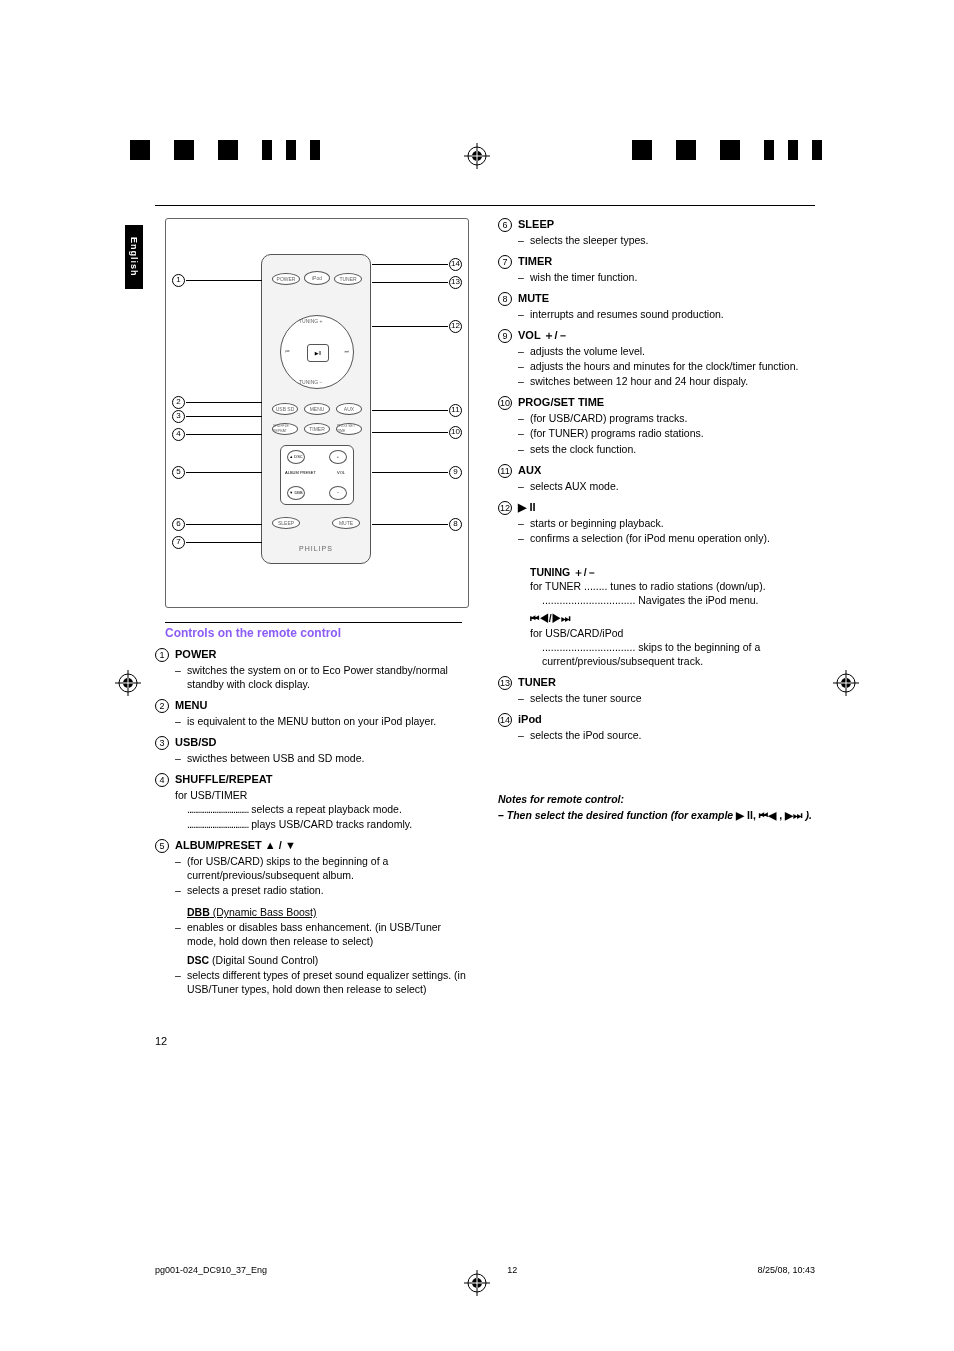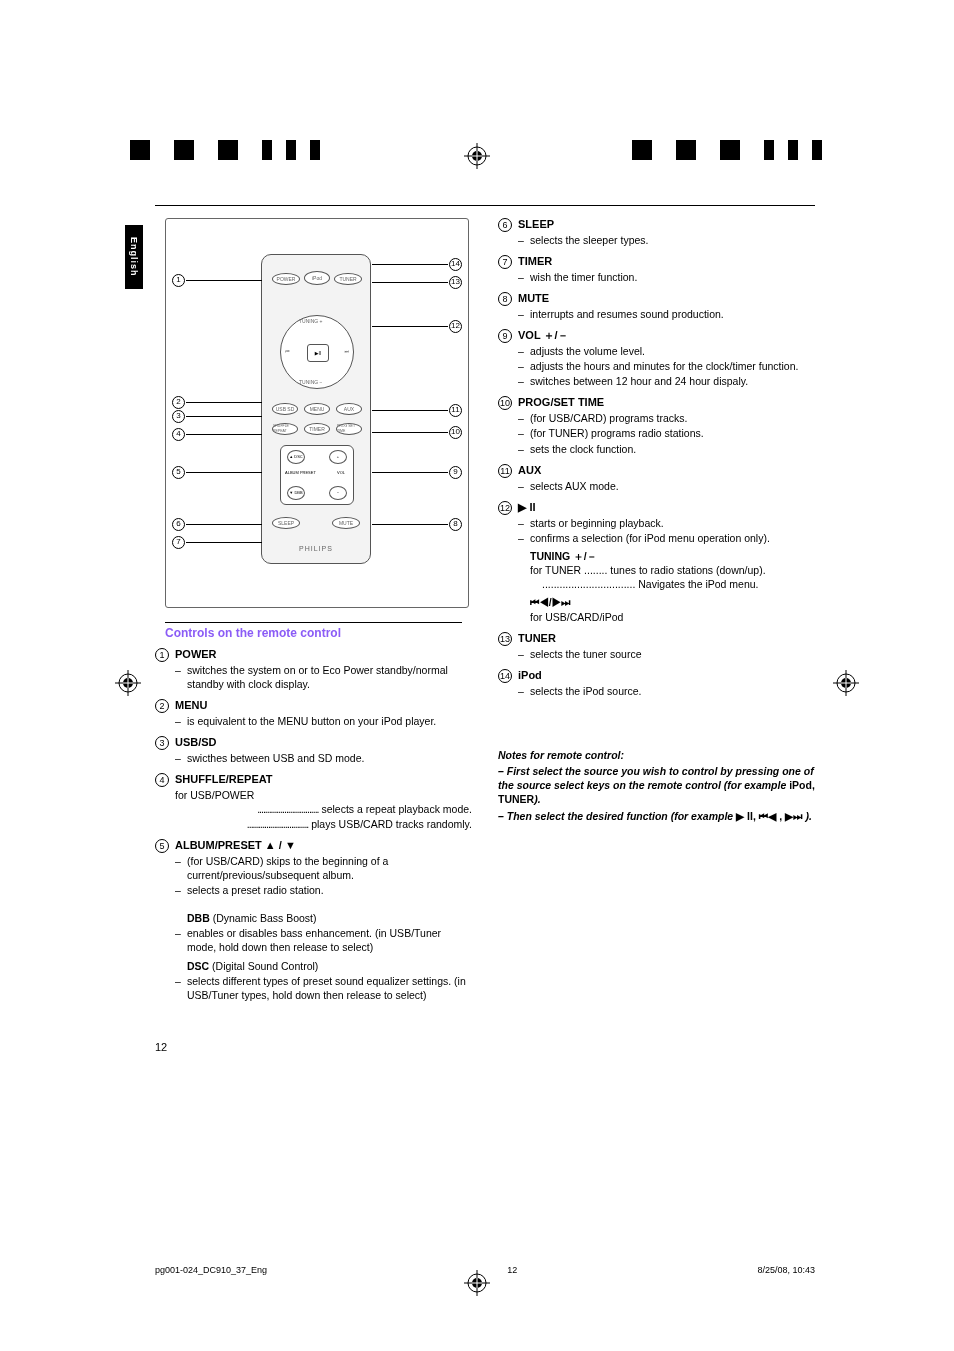--- a/index.html
+++ b/index.html
@@ -115,21 +115,21 @@
     display:inline-flex; width:14px; height:14px; min-width:14px;
     border:1px solid #000; border-radius:50%;
     align-items:center; justify-content:center;
     font-size:9px; margin-right:6px; margin-top:1px;
   }
   .item .body { flex:1; }
   .item .name { font-weight:bold; font-size:11px; }
   .desc { display:flex; margin-top:1px; }
   .desc .dash { width:12px; text-align:left; }
   .desc .txt { flex:1; }
-  .sub { margin-left: 12px; text-align: right; }
+  .sub { margin-left: 12px; }
   .sub .dots { letter-spacing: -1px; }
   .boldline { font-weight:bold; }
 
   .notes { font-style: italic; margin-top: 50px; font-size:10.5px; }
   .notes .hd { font-weight:bold; font-style: italic; }
   .notes p { margin-top:2px; }
 
   .pagenum { position:absolute; bottom:-10px; left:0; font-size:11px; }
   .footer {
     position:absolute; top: 1265px; left:155px; width:660px;
@@ -297,39 +297,39 @@
               <span class="dash">–</span>
               <span class="txt">swicthes between USB and SD mode.</span>
             </div>
         </div>
       </div>
 
       <div class="item">
         <span class="num">4</span>
         <div class="body">
           <div class="name">SHUFFLE/REPEAT</div>
-          <div style="margin-top:1px;">for USB/POWER</div>
+          <div style="margin-top:1px;">for USB/TIMER</div>
           <div class="sub"><span class="dots">................................</span> <span>selects a repeat playback mode.</span></div>
           <div class="sub"><span class="dots">................................</span> <span>plays USB/CARD tracks randomly.</span></div>
         </div>
       </div>
 
       <div class="item">
         <span class="num">5</span>
         <div class="body">
           <div class="name">ALBUM/PRESET ▲ / ▼</div>
           <div class="desc">
               <span class="dash">–</span>
               <span class="txt">(for USB/CARD) skips to the beginning of a current/previous/subsequent album.</span>
             </div>
           <div class="desc">
               <span class="dash">–</span>
               <span class="txt">selects a preset radio station.</span>
             </div>
-          <div style="margin-top:14px; margin-left:12px;"><span class="boldline">DBB</span><span> (Dynamic Bass Boost)</span></div>
+          <div style="margin-top:8px; margin-left:12px;text-decoration:underline;"><span class="boldline">DBB</span><span> (Dynamic Bass Boost)</span></div>
           <div class="desc">
               <span class="dash">–</span>
               <span class="txt">enables or disables bass enhancement. (in USB/Tuner mode, hold down then release to select)</span>
             </div>
           <div style="margin-top:4px; margin-left:12px;"><span class="boldline">DSC</span><span> (Digital Sound Control)</span></div>
           <div class="desc">
               <span class="dash">–</span>
               <span class="txt">selects different types of preset sound equalizer settings. (in USB/Tuner types, hold down then release to select)</span>
             </div>
         </div>
@@ -420,25 +420,26 @@
         <div class="body">
             <div class="name">▶ II</div>
           <div class="desc">
               <span class="dash">–</span>
               <span class="txt">starts or beginning playback.</span>
             </div>
           <div class="desc">
               <span class="dash">–</span>
               <span class="txt">confirms a selection (for iPod menu operation only).</span>
             </div>
-          <div class="boldline" style="margin-top:4px; margin-left:12px;">TUNING ＋/－</div>
+          <div class="boldline" style="margin-top:20px; margin-left:12px;">TUNING ＋/－</div>
           <div style="margin-left:12px;"><span>for TUNER</span> <span class="dots">........</span> <span>tunes to radio stations (down/up).</span></div>
           <div style="margin-left:24px;"><span class="dots">................................</span> <span>Navigates the iPod menu.</span></div>
           <div class="boldline" style="margin-top:4px; margin-left:12px;">⏮◀/▶⏭</div>
           <div style="margin-left:12px;">for USB/CARD/iPod</div>
+          <div style="margin-left:24px;"><span class="dots">................................</span> <span>skips to the beginning of a current/previous/subsequent track.</span></div>
         </div>
       </div>
       <div class="item">
         <span class="num">13</span>
         <div class="body">
             <div class="name">TUNER</div>
           <div class="desc">
               <span class="dash">–</span>
               <span class="txt">selects the tuner source</span>
             </div>
@@ -450,21 +451,20 @@
             <div class="name">iPod</div>
           <div class="desc">
               <span class="dash">–</span>
               <span class="txt">selects the iPod source.</span>
             </div>
           </div>
       </div>
 
       <div class="notes">
         <div class="hd">Notes for remote control:</div>
-        <p><b><span>–  First select the source you wish to control by pressing one of the source select keys on the remote control (for example </span><span style="font-style:normal;">iPod, TUNER</span><span>).</span></b></p>
         <p><b><span>–  Then select the desired function (for example  </span><span style="font-style:normal;">▶ II,  ⏮◀ , ▶⏭</span><span>  ).</span></b></p>
       </div>
     </div>
   </div>
 </div>
 
 <div class="footer">
   <span>pg001-024_DC910_37_Eng</span>
   <span>12</span>
   <span>8/25/08, 10:43</span>

